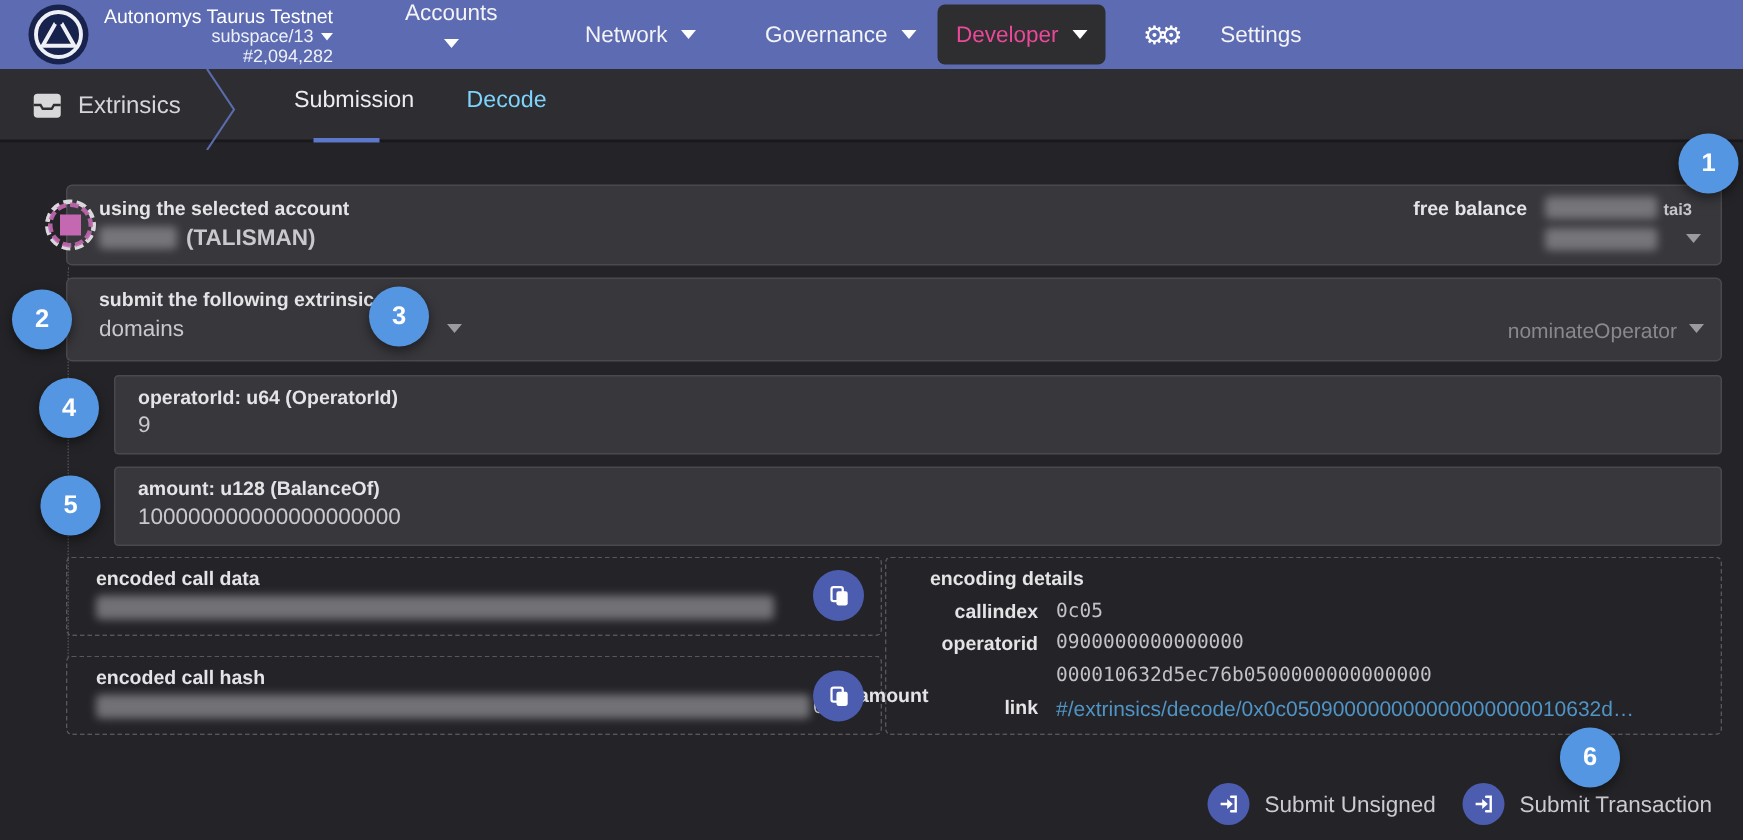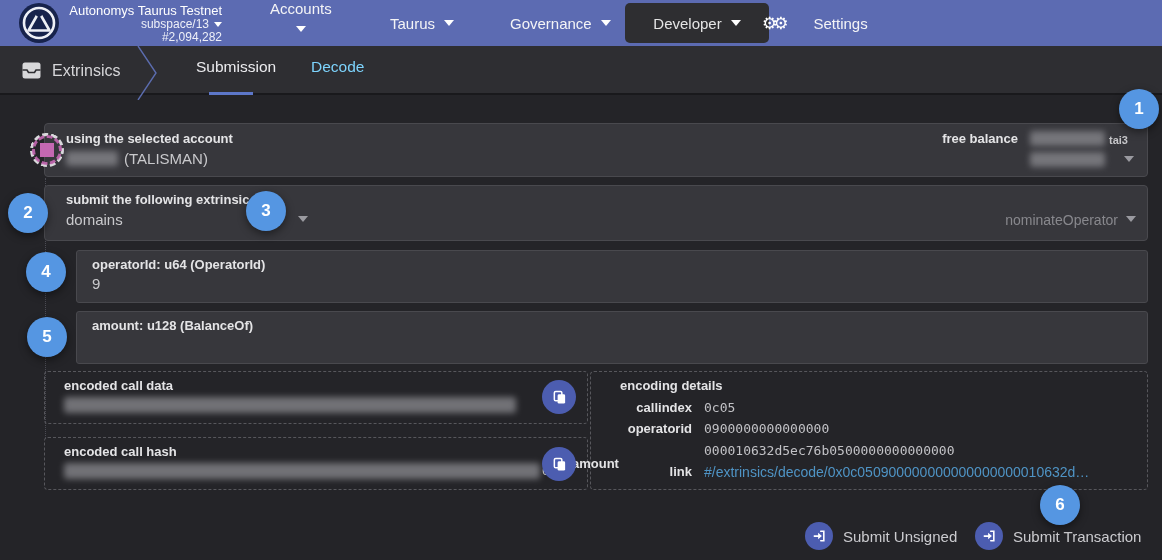--- a/index.html
+++ b/index.html
@@ -10,22 +10,22 @@
     -webkit-font-smoothing:antialiased;
   }
   .abs { position:absolute; }
 
   
   .nav { left:0; top:0; width:1162px; height:46px; background:#5c6bb2; }
   .brand-col { left:58px; top:3px; width:164px; text-align:right; color:#fff; }
   .brand-title { font-size:13px; line-height:15px; white-space:nowrap; }
   .brand-line { font-size:12px; line-height:13px; color:#eef0f8; display:flex; justify-content:flex-end; align-items:center; gap:5px; }
   .nav-item { top:0; height:46px; display:flex; align-items:center; gap:9px; color:#f4f4f6; font-size:15px; cursor:default; }
-  .dev-box { left:625px; top:3px; width:144px; height:40px; background:#2e2e31; border-radius:5px;
-             display:flex; align-items:center; justify-content:center; gap:9px; color:#e5e5e5; font-size:15px; }
+  .dev-box { left:625px; top:3px; width:112px; height:40px; background:#2e2e31; border-radius:5px;
+             display:flex; align-items:center; justify-content:center; gap:9px; color:#ec4899; font-size:15px; }
   .chev { width:0; height:0; border-left:5px solid transparent; border-right:5px solid transparent; border-top:6px solid #fff; display:inline-block; }
   .chev.sm { border-left-width:4px; border-right-width:4px; border-top-width:5px; }
   .chev.dim { border-top-color:#9a9aa0; }
   .gears { font-size:17px; color:#fff; letter-spacing:-4px; }
 
   
   .tabbar { left:0; top:46px; width:1162px; height:49px; background:#2e2e32; border-bottom:2px solid #19191c; }
   .section-tab { left:22px; top:46px; height:49px; display:flex; align-items:center; gap:11px; color:#d6d6d9; font-size:16px; }
   .tab { top:46px; height:41px; display:flex; align-items:center; font-size:15.5px; }
   .tab.active { color:#ececef; }
@@ -83,21 +83,21 @@
     <div class="brand-line">
       <span>#2,094,282</span>
     </div>
   </div>
 
   <div class="abs nav-item" style="left:270px;flex-direction:column;">
     <span>Accounts</span>
     <span class="chev"></span>
   </div>
   <div class="abs nav-item" style="left:390px;">
-    <span>Taurus</span>
+    <span>Network</span>
     <span class="chev"></span>
   </div>
   <div class="abs nav-item" style="left:510px;">
     <span>Governance</span>
     <span class="chev"></span>
   </div>
   <div class="abs dev-box">
     <span>Developer</span>
     <span class="chev"></span>
   </div>
@@ -133,21 +133,21 @@
   <div class="abs card" style="left:44px; top:123px; width:1104px; height:54px;"></div>
 
   <div class="abs identicon">
     <div class="ring1"></div>
       <div class="ring2"></div>
       <div class="sq"></div>
   </div>
 
   <div class="abs lbl" style="left:66px; top:131px;">using the selected account</div>
   <div class="abs blur-bar" style="left:66px; top:151px; width:52px; height:15px;"></div>
-  <div class="abs val" style="left:124px; top:150px;">(TALISMAN)</div>
+  <div class="abs val" style="left:124px; top:150px;font-weight:bold;">(TALISMAN)</div>
 
   <div class="abs lbl" style="left:938px; top:131px; width:80px; text-align:right;">free balance</div>
   <div class="abs blur-bar" style="left:1030px; top:131px; width:75px; height:15px;"></div>
   <div class="abs" style="left:1109px; top:134px; font-size:11px; font-weight:bold; color:#c6c6c9;">tai3</div>
   <div class="abs blur-bar" style="left:1030px; top:152px; width:75px; height:15px;"></div>
   <span class="abs chev dim" style="left:1124px; top:156px;"></span>
 
   <div class="abs card" style="left:44px; top:185px; width:1104px; height:56px;"></div>
 
   <div class="abs lbl" style="left:66px; top:192px;">submit the following extrinsic</div>
@@ -156,20 +156,21 @@
 
   <div class="abs dim" style="left:960px; top:212px; width:158px; text-align:right; font-size:14px;">nominateOperator</div>
   <span class="abs chev dim" style="left:1126px; top:216px;"></span>
 
   <div class="abs card" style="left:76px; top:250px; width:1072px; height:53px; border-radius:3px;"></div>
   <div class="abs lbl" style="left:92px; top:257px;">operatorId: u64 (OperatorId)</div>
   <div class="abs val" style="left:92px; top:275px;">9</div>
 
   <div class="abs card" style="left:76px; top:311px; width:1072px; height:53px; border-radius:3px;"></div>
   <div class="abs lbl" style="left:92px; top:318px;">amount: u128 (BalanceOf)</div>
+  <div class="abs val" style="left:92px; top:336px;">100000000000000000000</div>
 
   <div class="abs dashed-box" style="left:44px; top:371px; width:544px; height:53px;"></div>
   <div class="abs lbl" style="left:64px; top:378px;">encoded call data</div>
   <div class="abs blur-bar" style="left:64px; top:397px; width:452px; height:16px;"></div>
   <div class="abs icon-btn" style="left:542px; top:380px; width:34px; height:34px;">
     <svg width="15" height="15" viewBox="0 0 16 16">
       <rect x="2.5" y="1.5" width="8" height="10" rx="1.5" fill="none" stroke="#fff" stroke-width="1.6"></rect>
       <rect x="6" y="4.5" width="8" height="10" rx="1.5" fill="#fff"></rect>
     </svg>
   </div>

